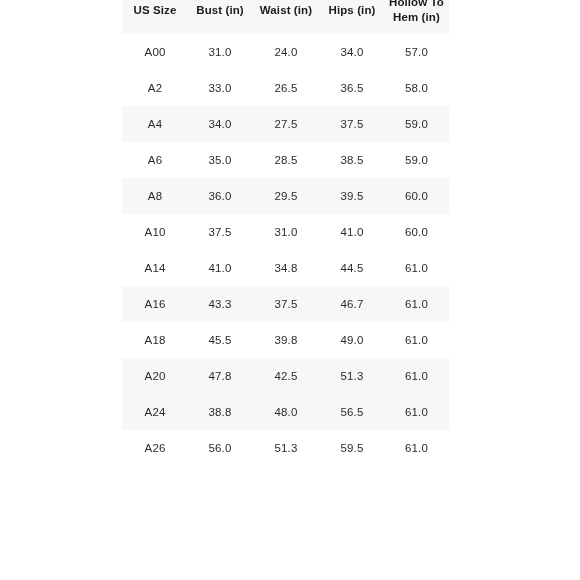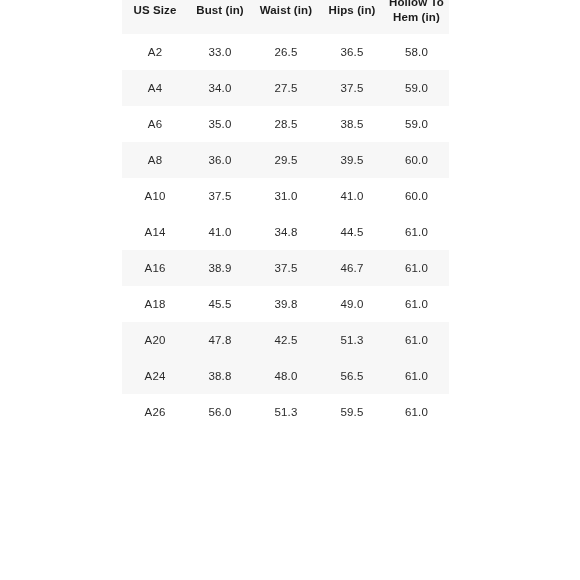--- a/index.html
+++ b/index.html
@@ -92,20 +92,27 @@
         <tr>
           <th>US Size</th>
           <th>Bust (in)</th>
           <th>Waist (in)</th>
           <th>Hips (in)</th>
           <th>Hollow To Hem (in)</th>
         </tr>
       </thead>
       <tbody id="table-body">
           <tr>
+            <td>A00</td>
+            <td>31.0</td>
+            <td>24.0</td>
+            <td>34.0</td>
+            <td>57.0</td>
+          </tr>
+          <tr>
             <td>A2</td>
             <td>33.0</td>
             <td>26.5</td>
             <td>36.5</td>
             <td>58.0</td>
           </tr>
           <tr class="shaded">
             <td>A4</td>
             <td>34.0</td>
             <td>27.5</td>
@@ -135,21 +142,21 @@
           </tr>
           <tr>
             <td>A14</td>
             <td>41.0</td>
             <td>34.8</td>
             <td>44.5</td>
             <td>61.0</td>
           </tr>
           <tr class="shaded">
             <td>A16</td>
-            <td>38.9</td>
+            <td>43.3</td>
             <td>37.5</td>
             <td>46.7</td>
             <td>61.0</td>
           </tr>
           <tr>
             <td>A18</td>
             <td>45.5</td>
             <td>39.8</td>
             <td>49.0</td>
             <td>61.0</td>

